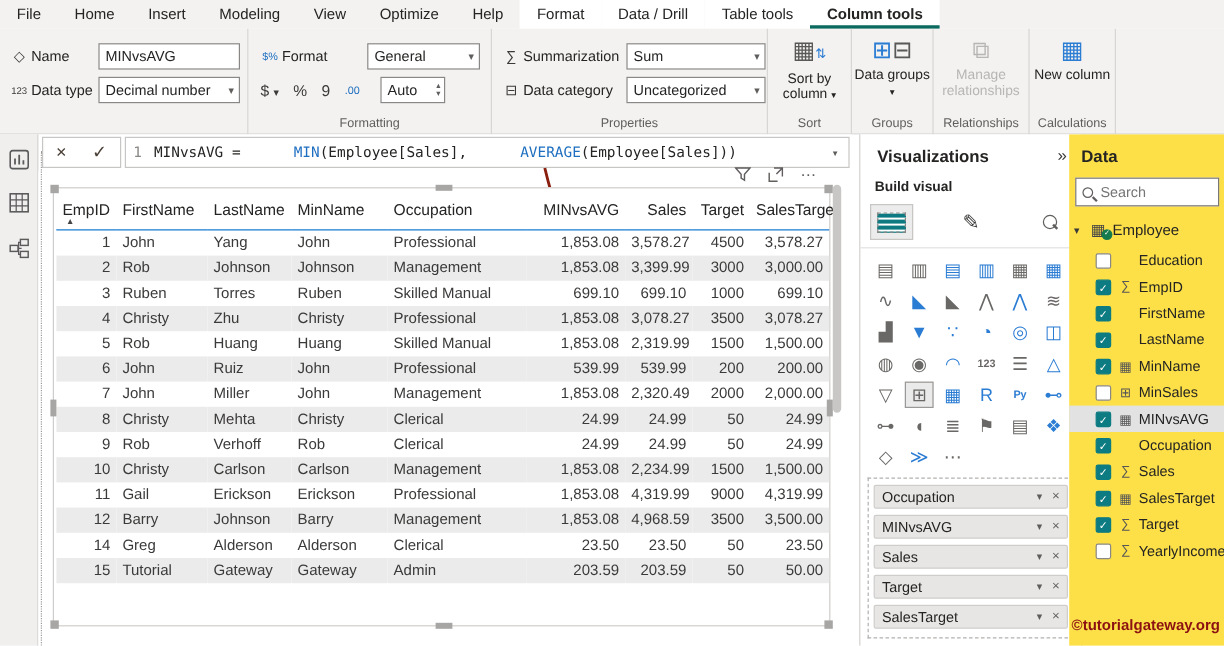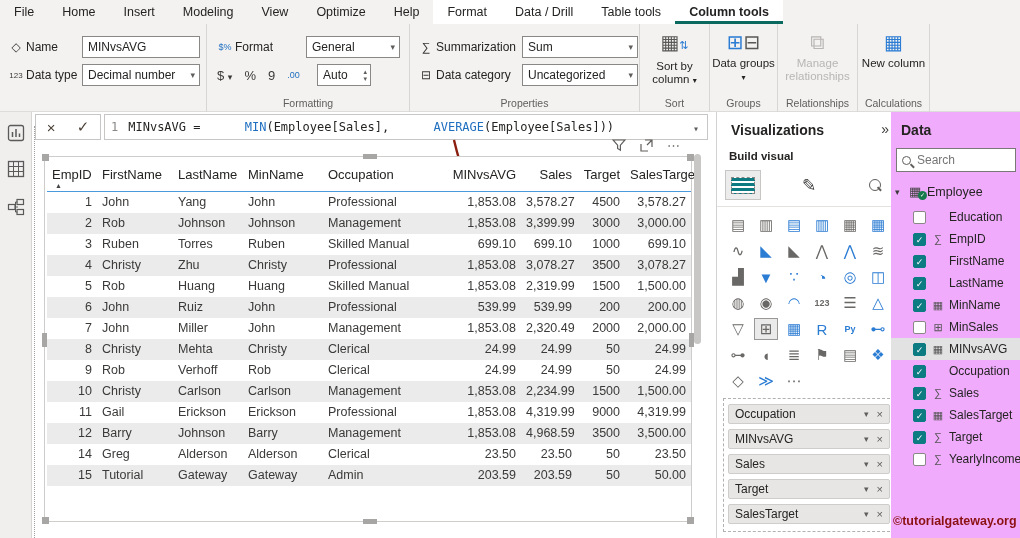--- a/index.html
+++ b/index.html
@@ -100,21 +100,21 @@
     border:1px dashed #b3b1af; padding:5px 4px; }
   .pill { height:20px; margin-bottom:5px; background:#e7e6e5; border:1px solid #cfcdcb;
     border-radius:2px; display:flex; align-items:center; font-size:12px; padding:0 6px; }
   .pill .pl { flex:1; white-space:nowrap; overflow:hidden; }
   .pill .pc { font-size:9px; color:#605e5c; margin-right:8px; }
   .pill .px { font-size:11px; color:#605e5c; }
   .wscroll { position:absolute; left:179px; top:318px; width:5px; height:62px;
     background:#c9c7c5; border-radius:3px; }
 
   
-  .datapane { position:absolute; left:891px; top:112px; width:129px; height:426px; background:#f0abfc; }
+  .datapane { position:absolute; left:891px; top:112px; width:129px; height:426px; background:#fde047; }
   .dp-title { position:absolute; left:10px; top:10px; font-size:14px; font-weight:bold; }
   .searchbox { position:absolute; left:5px; top:36px; width:120px; height:24px;
     border:1px solid #7a7876; background:#fff; display:flex; align-items:center; padding:0 5px; }
   .mag { width:9px; height:9px; border:1.5px solid #605e5c; border-radius:50%; position:relative; flex:none; }
   .mag::after { content:""; position:absolute; width:5px; height:1.5px; background:#605e5c;
     left:7px; top:8px; transform:rotate(45deg); }
   .searchbox input { border:none; outline:none; font-size:12px; margin-left:6px; width:85px;
     font-family:"Liberation Sans", sans-serif; color:#252423; }
   .tree-table { position:absolute; left:4px; top:72px; display:flex; align-items:center; font-size:12.5px; }
   .tchev { font-size:9px; color:#3b3a39; width:14px; }

